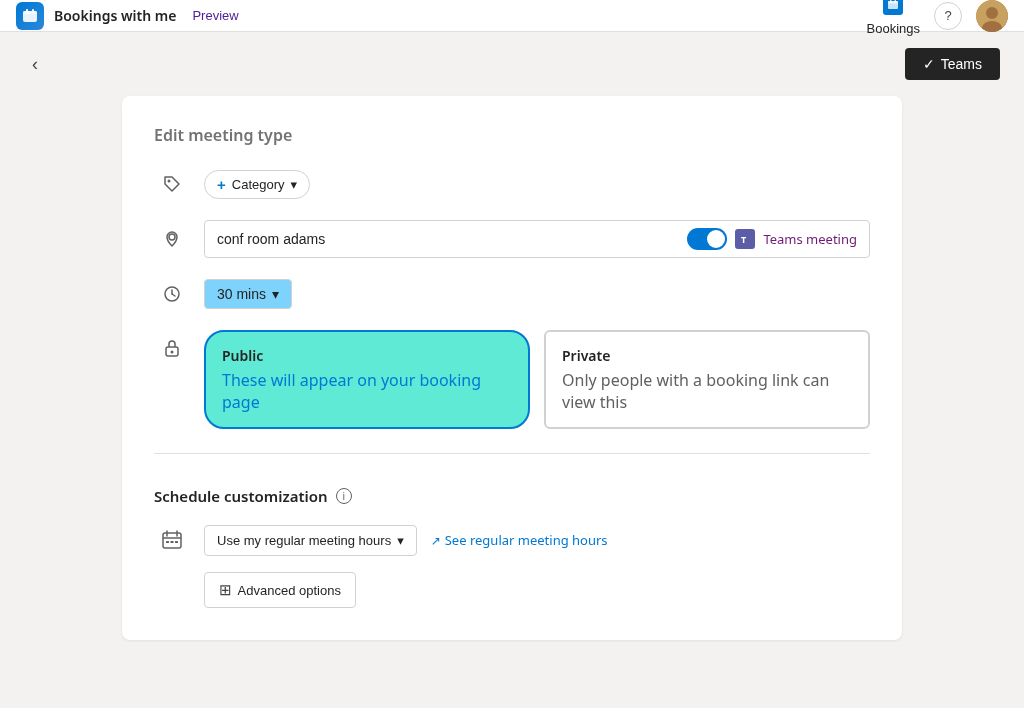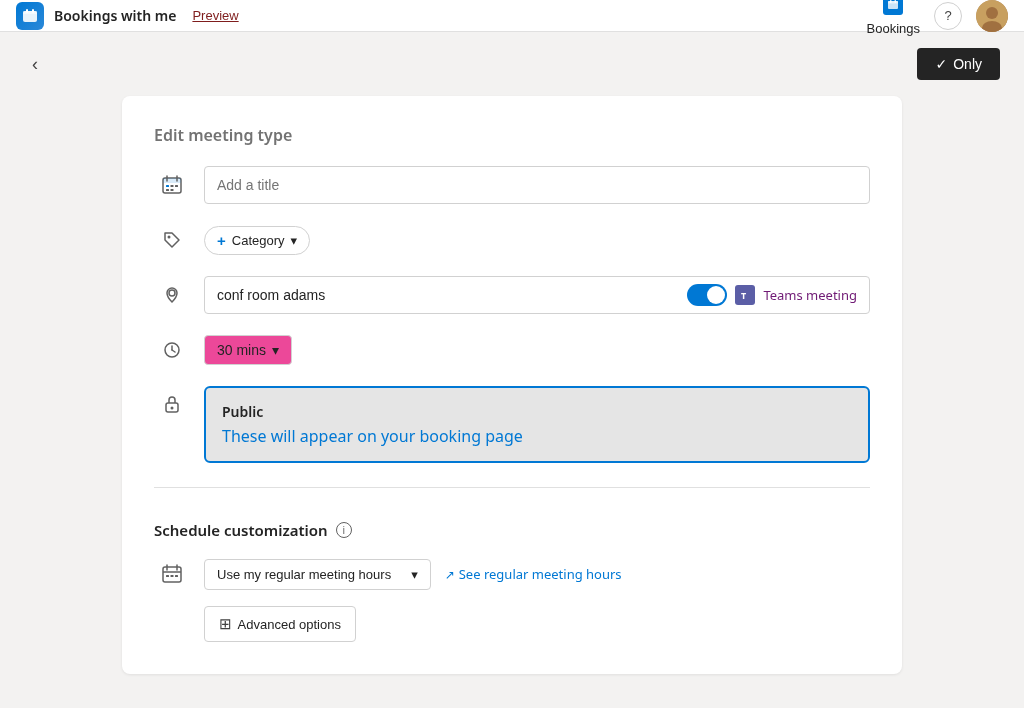--- a/index.html
+++ b/index.html
@@ -37,26 +37,25 @@
       color: white;
       font-size: 14px;
     }
     .app-title {
       font-size: 14px;
       font-weight: 600;
       color: #242424;
     }
     .preview-btn {
       font-size: 13px;
-      color: #7f1d1d;
+      color: #4c1d95;
       background: none;
       border: none;
       cursor: pointer;
       padding: 2px 6px;
-      text-decoration: underline;
     }
     .topnav-right {
       display: flex;
       align-items: center;
       gap: 14px;
     }
     .bookings-btn {
       display: flex;
       align-items: center;
       gap: 6px;
@@ -266,21 +265,21 @@
     }
 
     
     .duration-select {
       display: flex;
       align-items: center;
       gap: 6px;
       border: 1px solid #d1d1d1;
       border-radius: 4px;
       padding: 6px 12px;
-      background: #ec4899;
+      background: #7dd3fc;
       cursor: pointer;
       font-size: 14px;
       color: #242424;
     }
 
     
     .visibility-row {
       display: flex;
       align-items: flex-start;
       gap: 14px;
@@ -294,21 +293,22 @@
     .visibility-card {
       flex: 1;
       border: 2px solid #d1d1d1;
       border-radius: 6px;
       padding: 14px 16px;
       cursor: pointer;
       background: #fff;
     }
     .visibility-card.selected {
       border-color: #0078d4;
-      background: #e5e5e5;
+      background: #5eead4;
+      border-radius: 20px;
     }
     .visibility-card-title {
       font-size: 14px;
       font-weight: 600;
       color: #242424;
       margin-bottom: 4px;
     }
     .visibility-card-desc {
       font-size: 16px;
       color: #616161;
@@ -349,21 +349,21 @@
 
     .schedule-row {
       display: flex;
       align-items: center;
       gap: 14px;
       margin-bottom: 14px;
     }
     .schedule-select {
       display: flex;
       align-items: center;
-      gap: 20px;
+      gap: 6px;
       border: 1px solid #d1d1d1;
       border-radius: 4px;
       padding: 7px 12px;
       background: #fff;
       cursor: pointer;
       font-size: 13px;
       color: #242424;
     }
     .see-hours-link {
       display: flex;
@@ -425,43 +425,27 @@
       </svg>
     </div>
   </div>
 </nav>
 
 <div class="main-area">
   <div class="toolbar-row">
     <button class="back-btn">‹</button>
     <button class="save-btn">
       <span>✓</span>
-      <span>Only</span>
+      <span>Teams</span>
     </button>
   </div>
 
   <div class="card">
     <h2 class="section-title">Edit meeting type</h2>
 
-    <div class="form-row">
-      <div class="form-icon">
-        <svg width="22" height="22" viewBox="0 0 22 22" fill="none">
-          <rect x="2" y="4" width="18" height="15" rx="2" stroke="#616161" stroke-width="1.5" fill="none"></rect>
-          <rect x="2" y="4" width="18" height="5" rx="1" fill="#0078d4" opacity="0.15"></rect>
-          <line x1="6" y1="2" x2="6" y2="7" stroke="#616161" stroke-width="1.5" stroke-linecap="round"></line>
-          <line x1="16" y1="2" x2="16" y2="7" stroke="#616161" stroke-width="1.5" stroke-linecap="round"></line>
-          <rect x="5" y="11" width="3" height="2" rx="0.5" fill="#0078d4"></rect>
-          <rect x="9.5" y="11" width="3" height="2" rx="0.5" fill="#616161"></rect>
-          <rect x="14" y="11" width="3" height="2" rx="0.5" fill="#616161"></rect>
-          <rect x="5" y="15" width="3" height="2" rx="0.5" fill="#616161"></rect>
-          <rect x="9.5" y="15" width="3" height="2" rx="0.5" fill="#616161"></rect>
-        </svg>
-      </div>
-      <input class="form-input" type="text" placeholder="Add a title" style="">
-    </div>
 
     <div class="form-row">
       <div class="form-icon">
         <svg width="20" height="20" viewBox="0 0 20 20" fill="none">
           <path d="M3 3h7l7 7-7 7-7-7V3z" stroke="#616161" stroke-width="1.5" fill="none" stroke-linejoin="round"></path>
           <circle cx="7" cy="7" r="1.5" fill="#616161"></circle>
         </svg>
       </div>
       <button class="category-btn">
         <span class="category-plus">+</span>
@@ -512,20 +496,24 @@
         <svg width="20" height="20" viewBox="0 0 20 20" fill="none">
           <rect x="4" y="9" width="12" height="9" rx="2" stroke="#616161" stroke-width="1.5" fill="none"></rect>
           <path d="M7 9V6a3 3 0 016 0v3" stroke="#616161" stroke-width="1.5" fill="none"></path>
           <circle cx="10" cy="14" r="1.5" fill="#616161"></circle>
         </svg>
       </div>
       <div class="visibility-options">
         <div class="visibility-card selected">
           <div class="visibility-card-title">Public</div>
           <div class="visibility-card-desc">These will appear on your booking page</div>
+        </div>
+        <div class="visibility-card">
+          <div class="visibility-card-title">Private</div>
+          <div class="visibility-card-desc">Only people with a booking link can view this</div>
         </div>
       </div>
     </div>
 
     <div class="schedule-section">
       <div class="schedule-title-row">
         <span class="schedule-title">Schedule customization</span>
         <div class="info-icon">i</div>
       </div>
 

